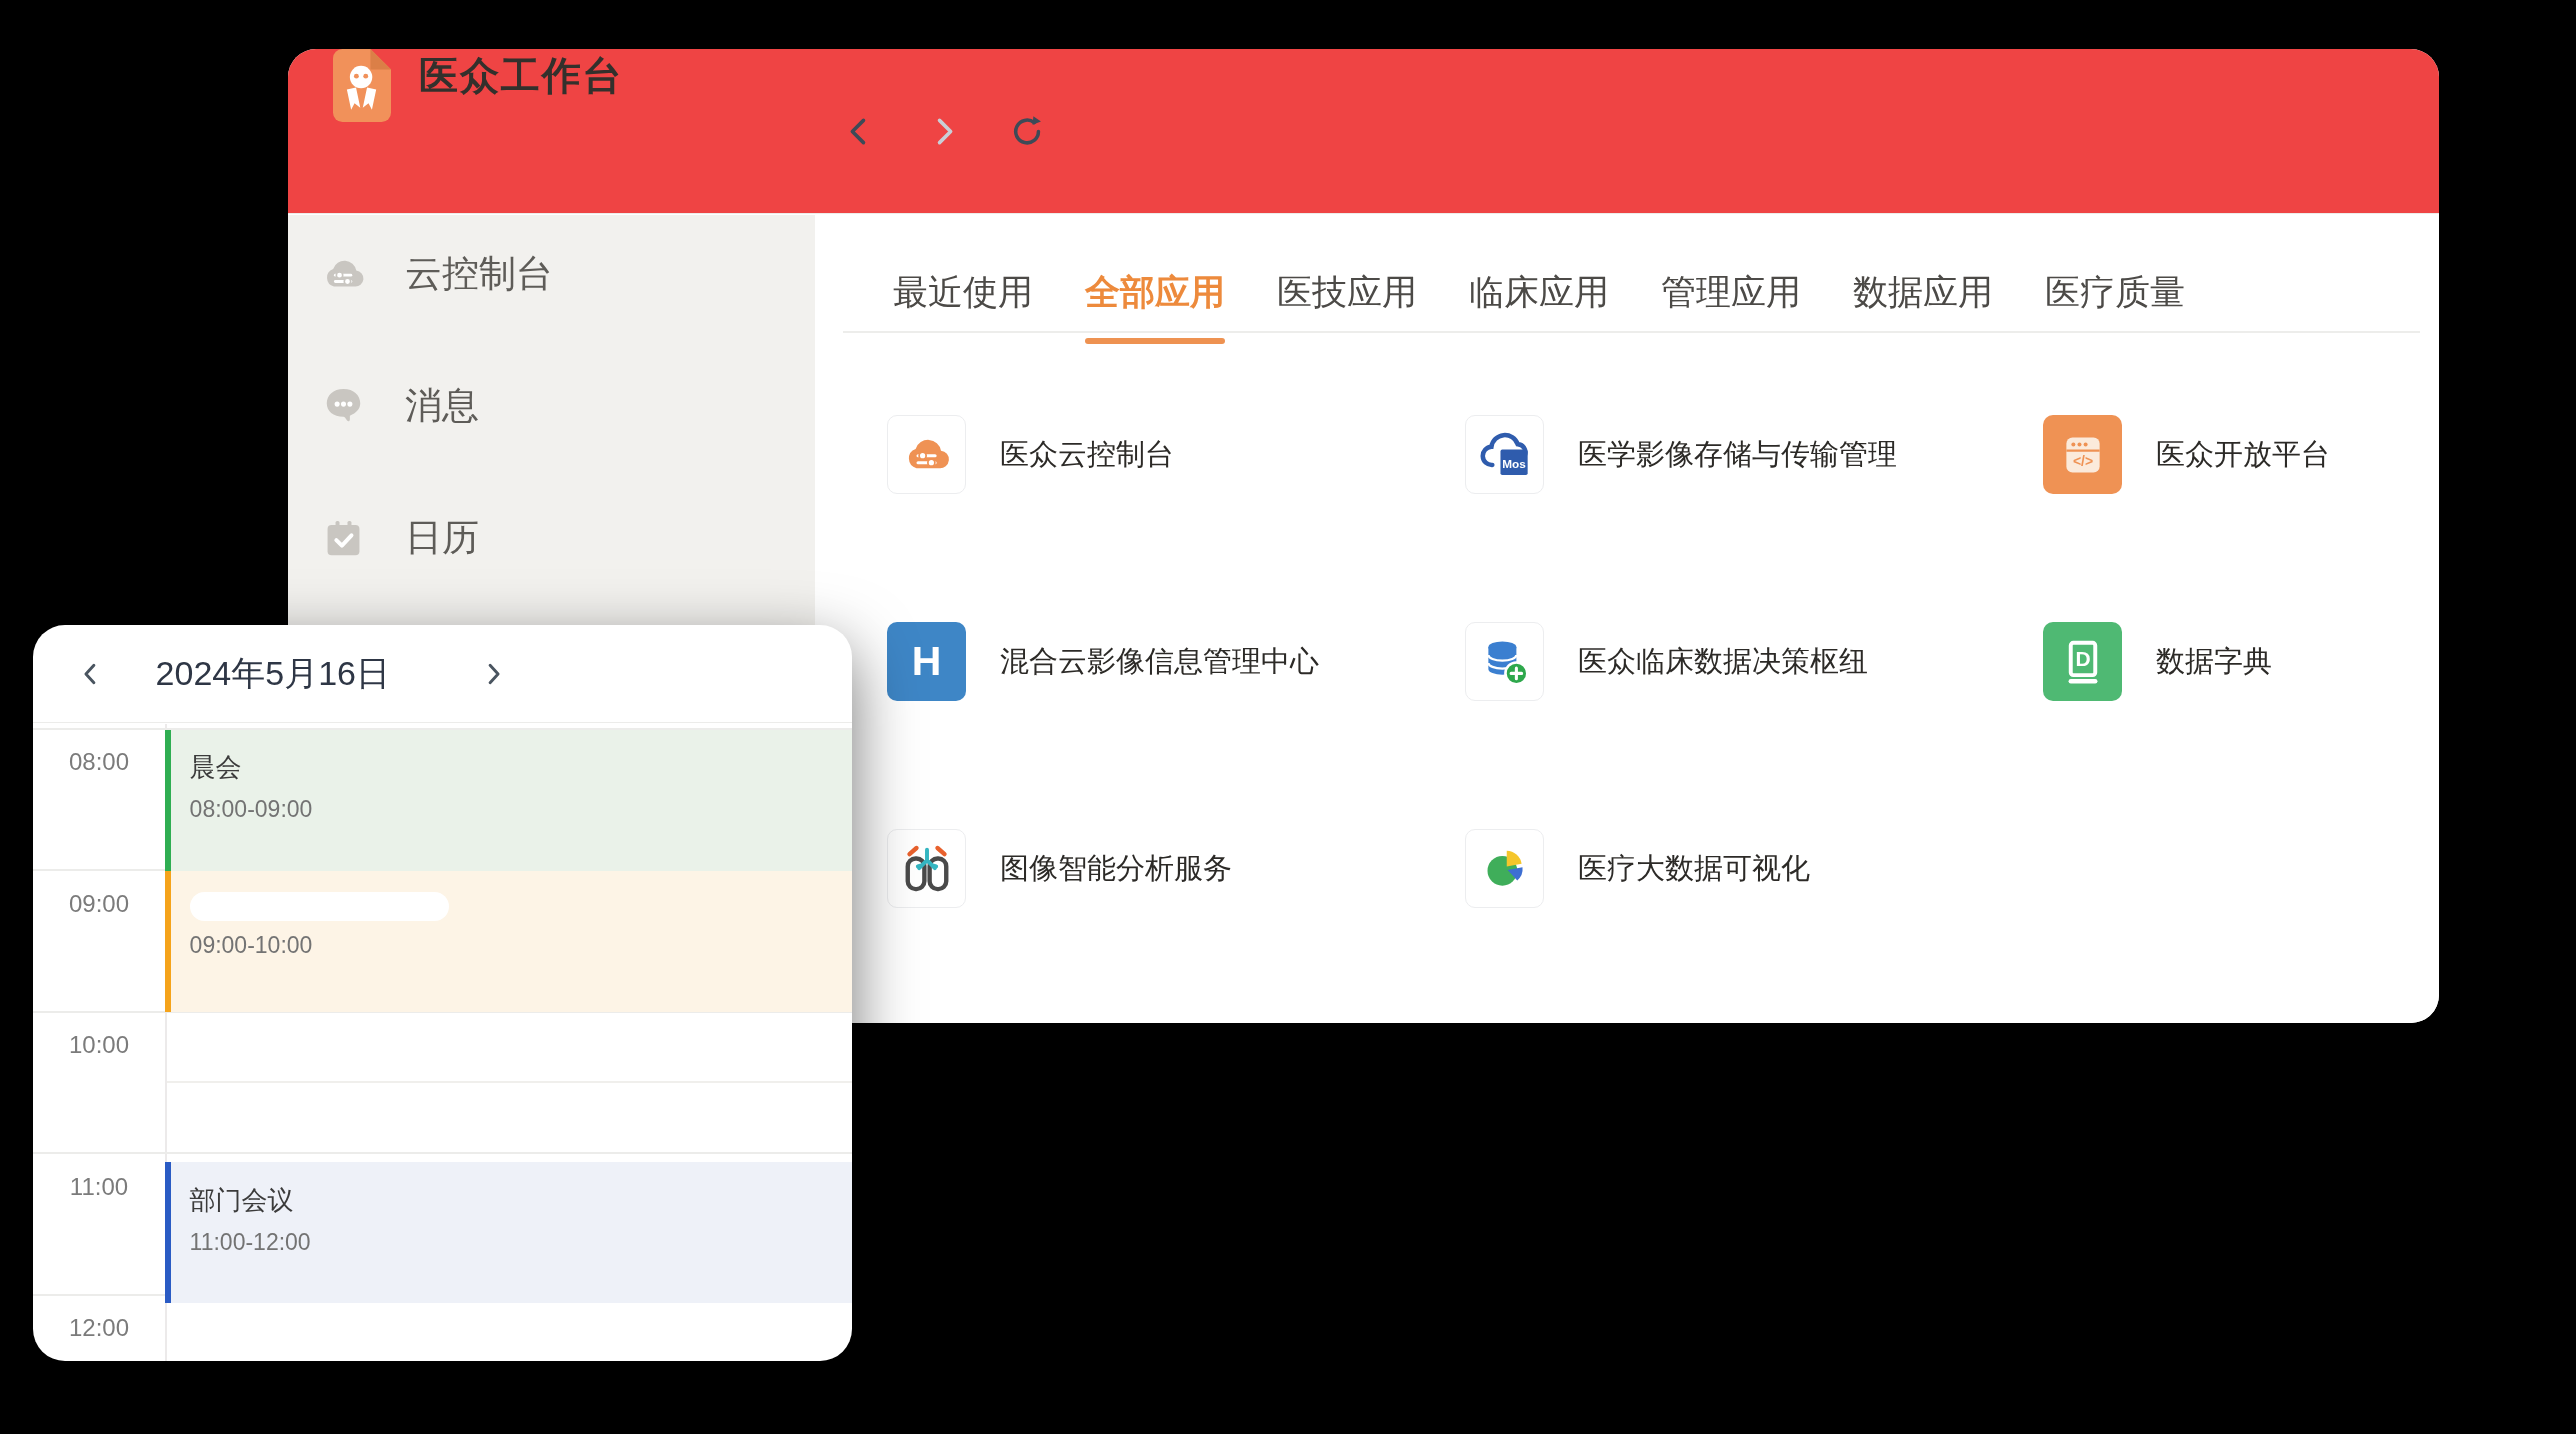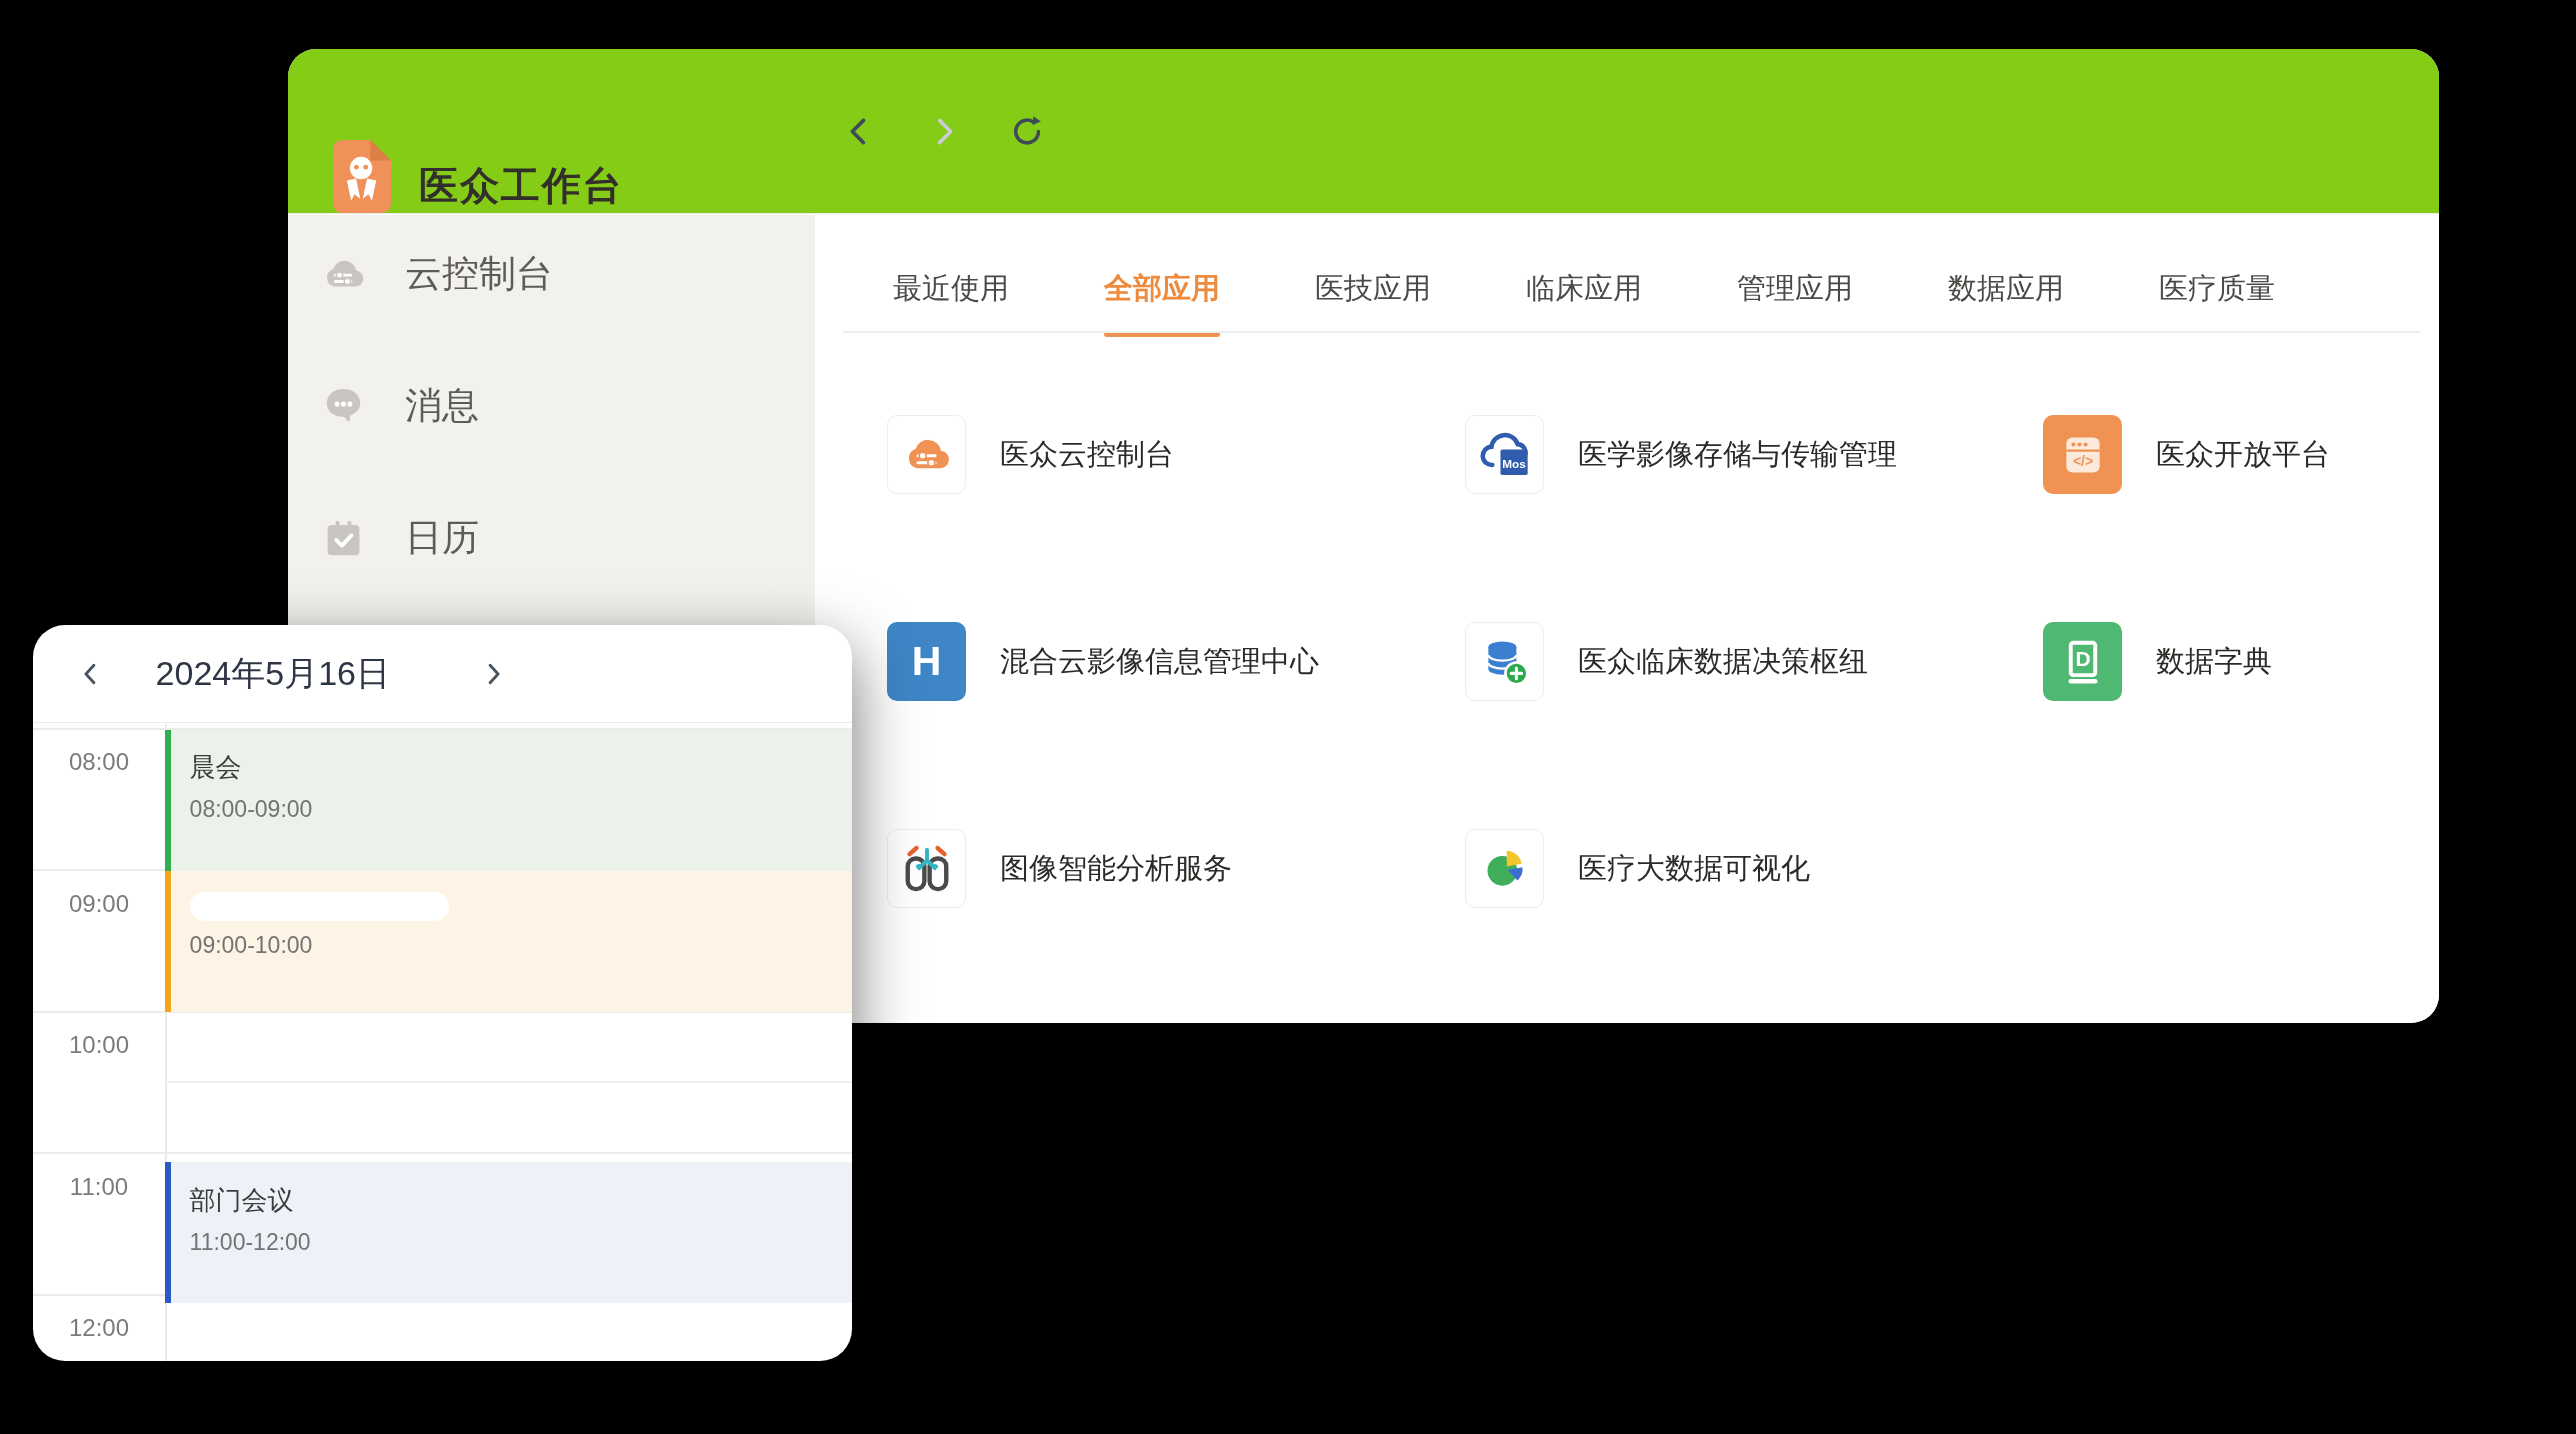--- a/index.html
+++ b/index.html
@@ -6,38 +6,38 @@
   body{
     width:2576px;height:1434px;position:relative;background:#000;
     font-family:"Liberation Sans", sans-serif;overflow:hidden;
   }
   
   .main-window{
     position:absolute;left:288px;top:49px;width:2151px;height:974px;
     background:#fff;border-radius:28px;overflow:hidden;
   }
   .win-header{
-    position:absolute;top:0;left:0;right:0;height:164px;background:#84cc16;
-    border-bottom:1.9px solid #edece9;display:flex;align-items:flex-end;
+    position:absolute;top:0;left:0;right:0;height:164px;background:#ef4444;
+    border-bottom:1.9px solid #edece9;display:flex;align-items:flex-start;
   }
   .logo{width:58px;height:73px;margin-left:45px;flex:none;}
   .win-title{font-size:39px;font-weight:bold;color:#33302c;margin-left:28px;letter-spacing:1.9px;}
   .nav-icons{position:absolute;left:551px;top:0;height:164px;display:flex;align-items:center;gap:43px;}
   .nav-btn{width:41px;height:41px;display:flex;align-items:center;justify-content:center;cursor:pointer;}
   
   .sidebar{
     position:absolute;left:0;top:166px;width:527px;bottom:0;background:#f2f1ee;
     padding-top:34px;box-sizing:border-box;
   }
   .side-item{display:flex;height:132px;padding-left:30px;gap:36px;
     color:#5e5c58;font-size:37px;cursor:pointer;}
   .side-item svg{flex:none;}
   
   .content{position:absolute;left:527px;top:166px;right:0;bottom:0;background:#fff;}
-  .tabs{position:absolute;top:54px;left:78px;display:flex;gap:95px;font-size:29px;color:#4c4a47;}
+  .tabs{position:absolute;top:54px;left:78px;display:flex;gap:52px;font-size:35px;color:#4c4a47;}
   .tab{position:relative;padding-bottom:28px;cursor:pointer;white-space:nowrap;}
   .tab.active{color:#ED8A3C;font-weight:bold;}
   .tab.active .tab-underline{
     position:absolute;left:0;right:0;bottom:0;height:6.5px;border-radius:3.7px;background:#EE9251;}
   .tabs-divider{position:absolute;top:116px;left:28px;right:18.6px;height:1.9px;background:#ededeb;}
   .grid{
     position:absolute;top:200px;left:72px;right:0;
     display:grid;grid-template-columns:578px 578px auto;grid-auto-rows:207px;
   }
   .app{display:flex;align-items:center;gap:34px;height:79px;cursor:pointer;}

